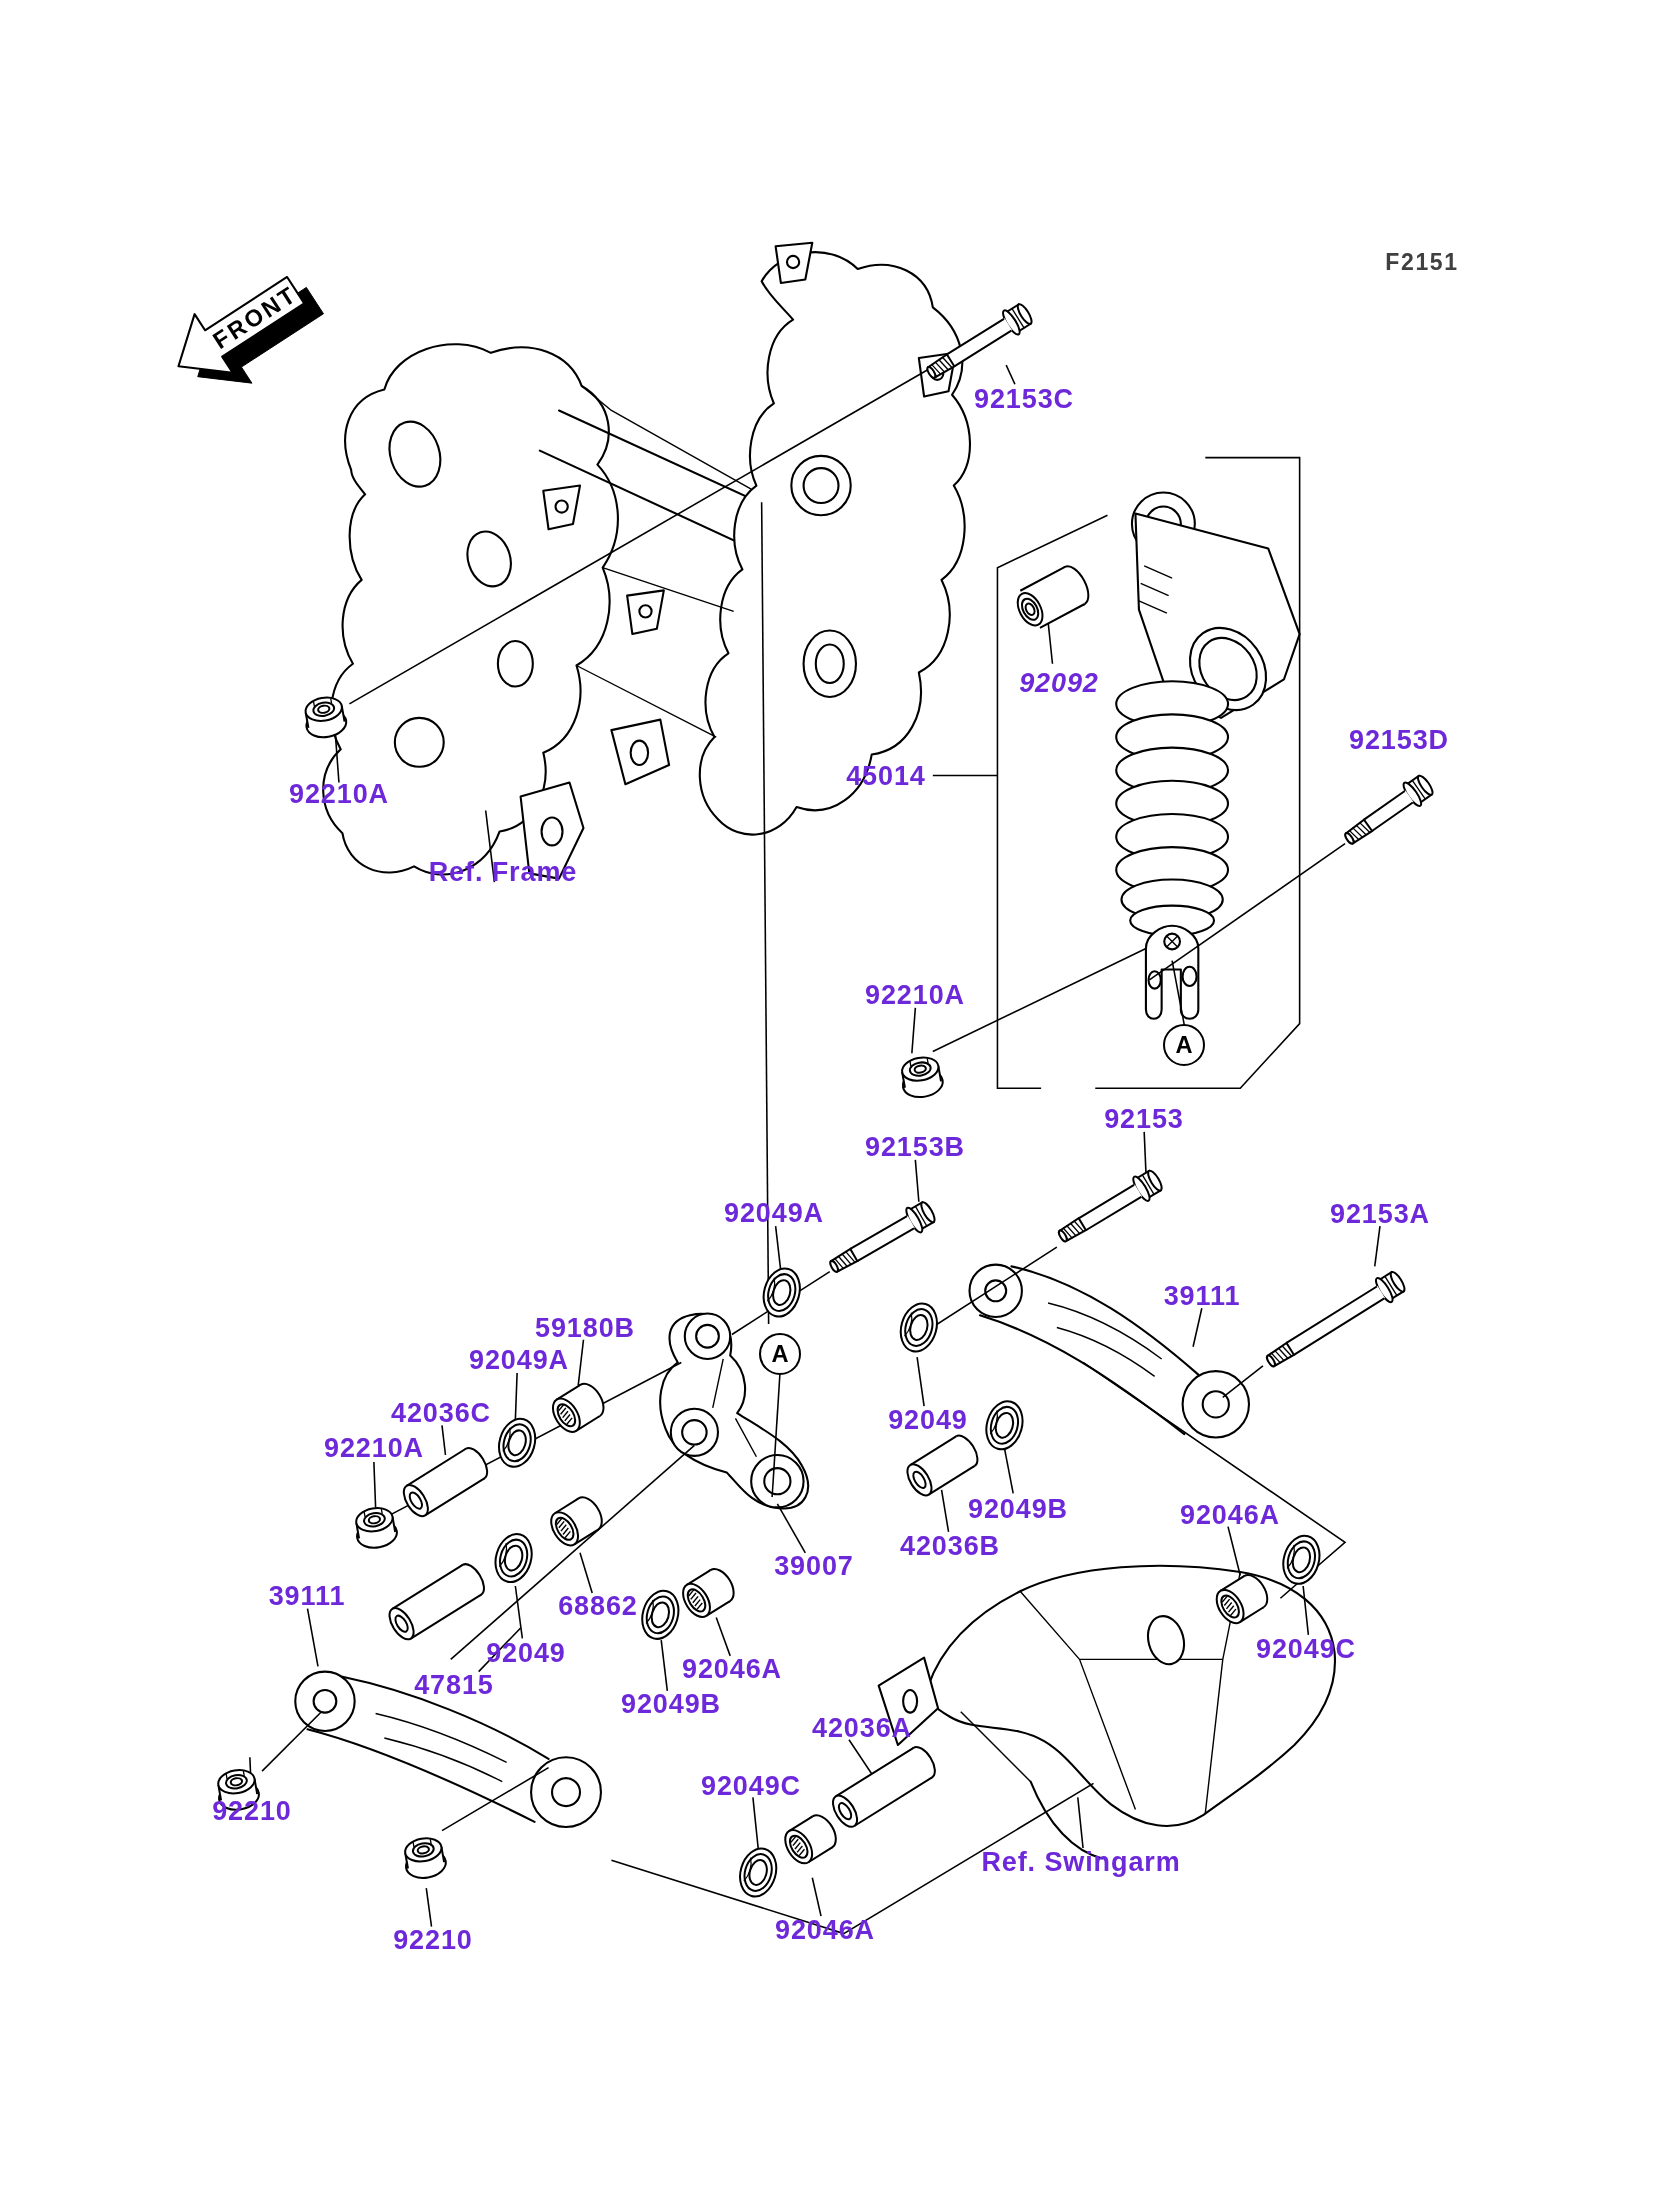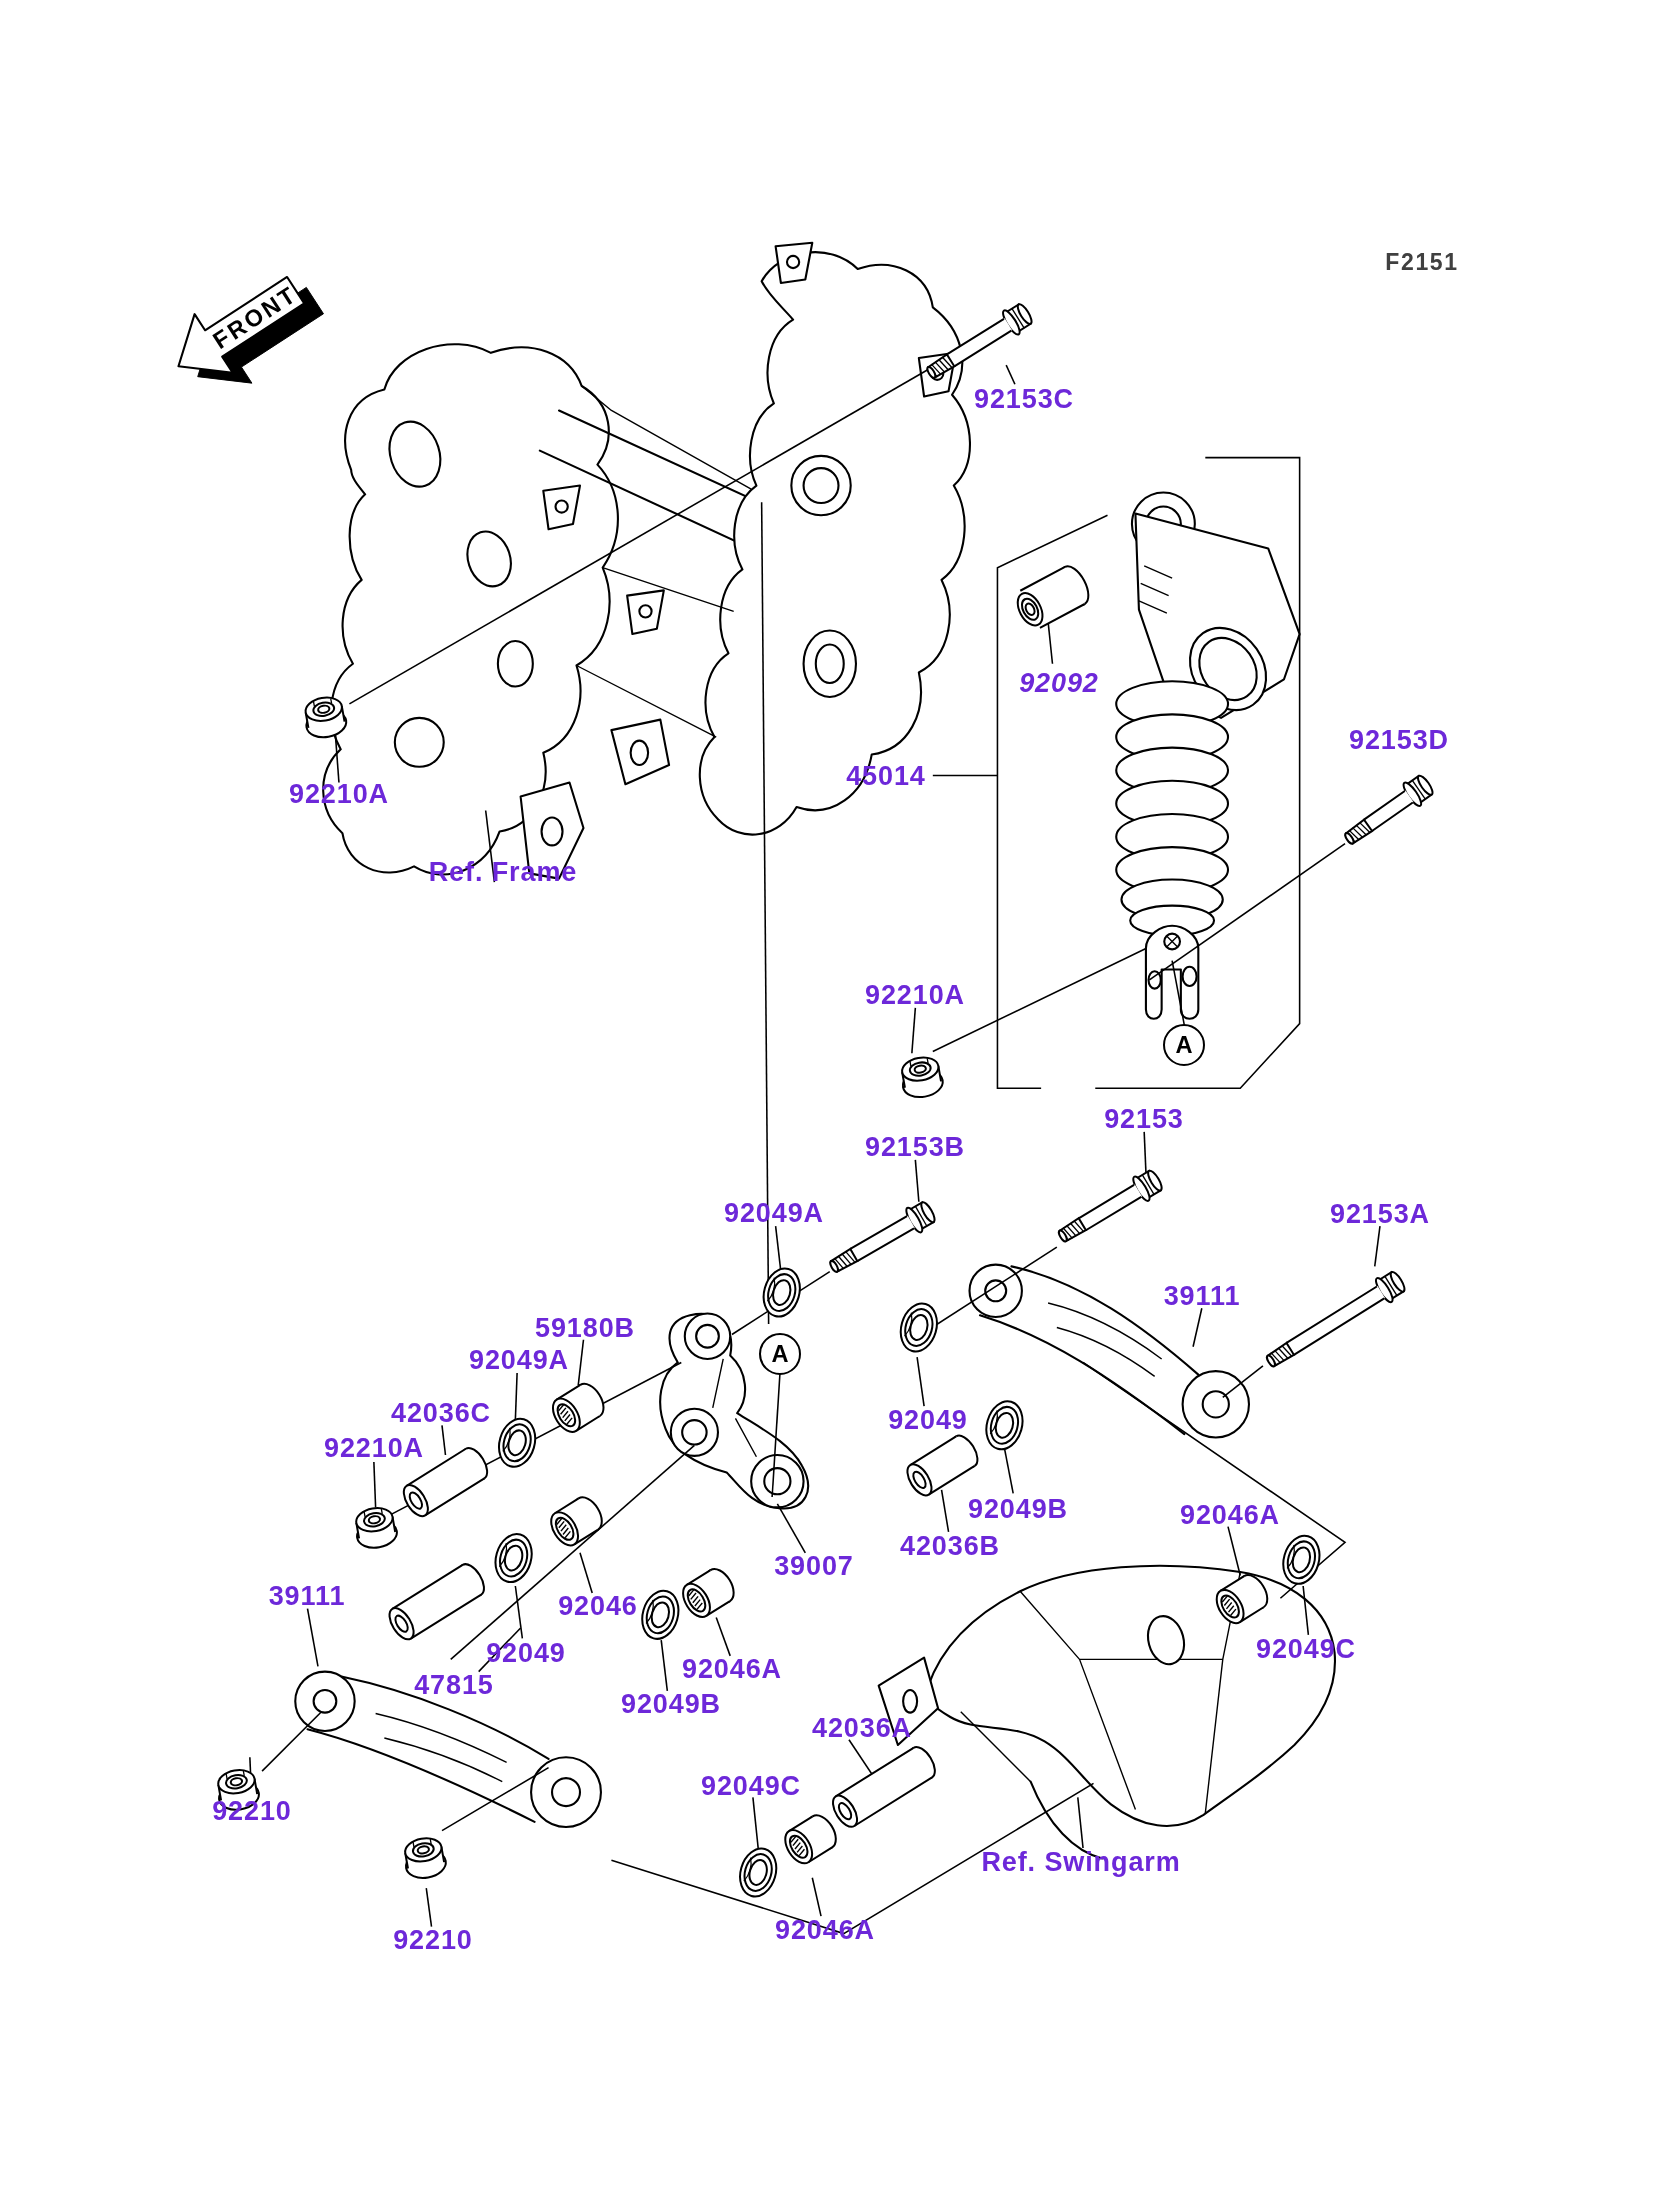--- a/index.html
+++ b/index.html
@@ -465,21 +465,21 @@
       <div class="part-label" style="left: 519px; top: 1360px;">92049A</div>
       <div class="part-label" style="left: 441px; top: 1413px;">42036C</div>
       <div class="part-label" style="left: 374px; top: 1448px;">92210A</div>
       <div class="part-label" style="left: 928px; top: 1420px;">92049</div>
       <div class="part-label" style="left: 1018px; top: 1509px;">92049B</div>
       <div class="part-label" style="left: 950px; top: 1546px;">42036B</div>
       <div class="part-label" style="left: 814px; top: 1566px;">39007</div>
       <div class="part-label" style="left: 1230px; top: 1515px;">92046A</div>
       <div class="part-label" style="left: 1306px; top: 1649px;">92049C</div>
       <div class="part-label" style="left: 307px; top: 1596px;">39111</div>
-      <div class="part-label" style="left: 598px; top: 1606px;">92046</div>
+      <div class="part-label" style="left: 598px; top: 1606px;">68862</div>
       <div class="part-label" style="left: 526px; top: 1653px;">92049</div>
       <div class="part-label" style="left: 454px; top: 1685px;">47815</div>
       <div class="part-label" style="left: 732px; top: 1669px;">92046A</div>
       <div class="part-label" style="left: 671px; top: 1704px;">92049B</div>
       <div class="part-label" style="left: 862px; top: 1728px;">42036A</div>
       <div class="part-label" style="left: 252px; top: 1811px;">92210</div>
       <div class="part-label" style="left: 751px; top: 1786px;">92049C</div>
       <div class="part-label" style="left: 825px; top: 1930px;">92046A</div>
       <div class="part-label" style="left: 433px; top: 1940px;">92210</div>
       <div class="part-label" style="left: 1081px; top: 1862px;">Ref. Swingarm</div>

